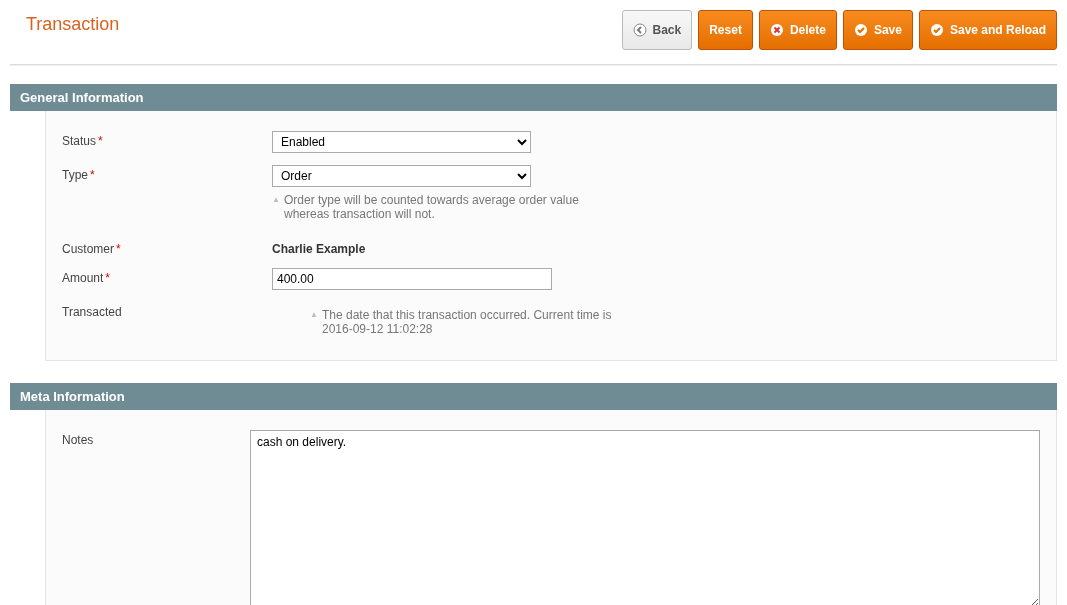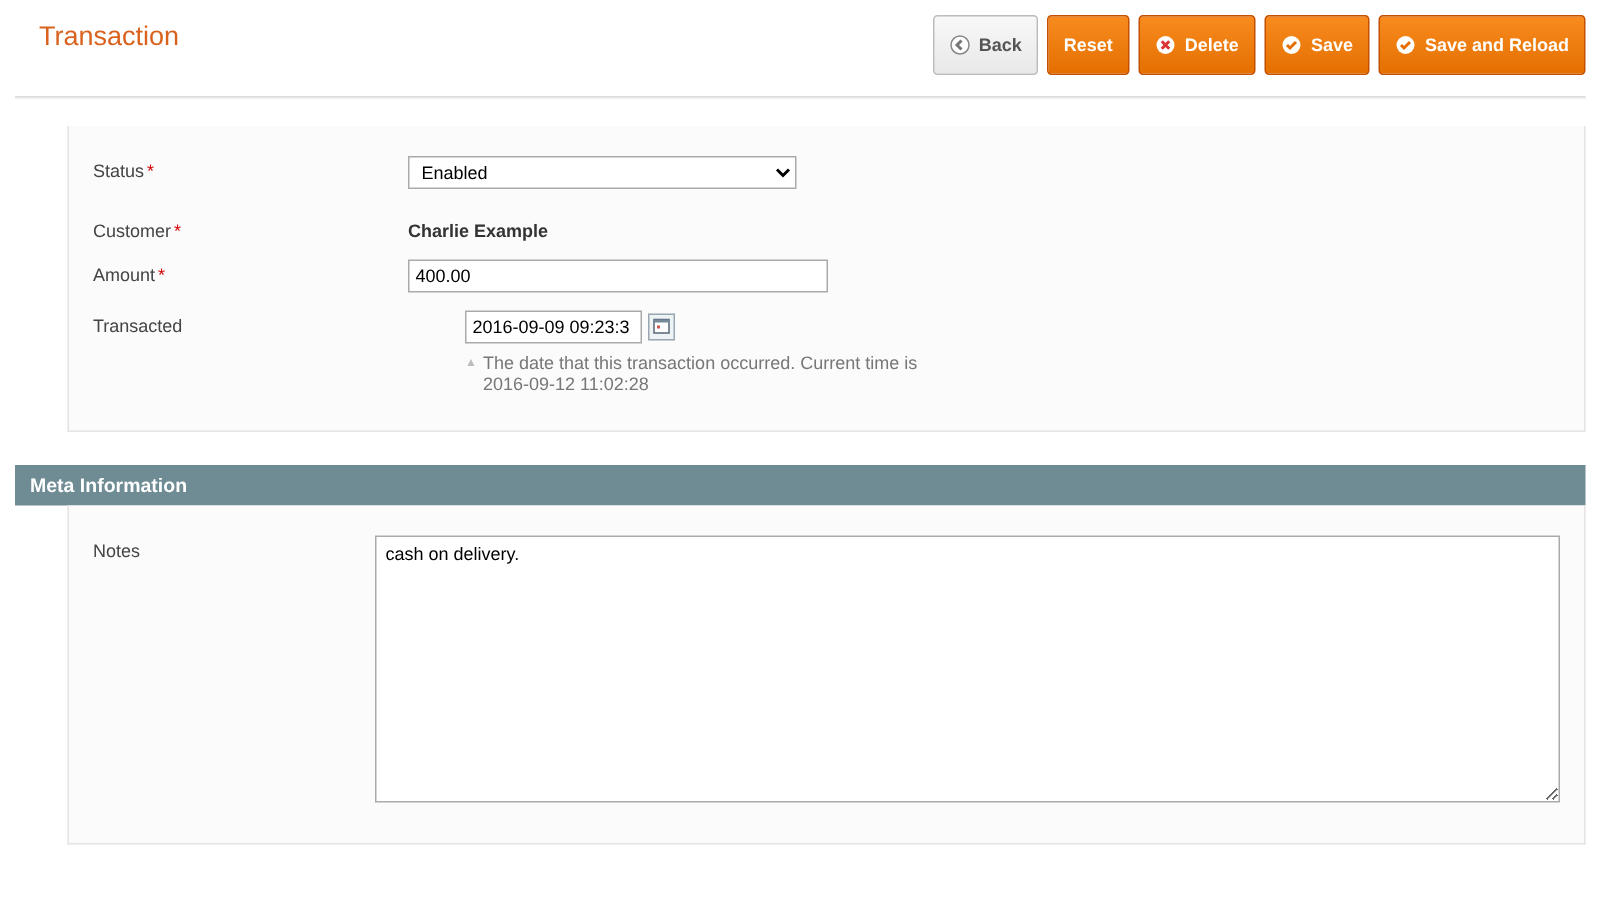--- a/index.html
+++ b/index.html
@@ -176,33 +176,45 @@
             </svg>
         </span>
         <span>Save and Reload</span>
       </button>
     </div>
   </div>
 
   <div class="divider"></div>
 
   <div class="panel">
+    <div class="panel-header">General Information</div>
     <div class="panel-body">
 
       <div class="form-row">
         <div class="form-label">
           <span>Status</span><span class="req">*</span>
         </div>
         <div class="form-field">
           <select>
             <option>Enabled</option>
           </select>
         </div>
       </div>
 
+      <div class="form-row">
+        <div class="form-label">
+          <span>Type</span><span class="req">*</span>
+        </div>
+        <div class="form-field">
+          <select>
+            <option>Order</option>
+          </select>
+          <div class="hint">Order type will be counted towards average order value whereas transaction will not.</div>
+        </div>
+      </div>
 
       <div class="form-row" style="margin-top:18px;">
         <div class="form-label">
           <span>Customer</span><span class="req">*</span>
         </div>
         <div class="form-field static-val">Charlie Example</div>
       </div>
 
       <div class="form-row">
         <div class="form-label">
@@ -211,32 +223,20 @@
         <div class="form-field">
           <input type="text" class="txt-wide" value="400.00" style="">
         </div>
       </div>
 
       <div class="form-row">
         <div class="form-label">
           <span>Transacted</span>
         </div>
         <div class="form-field">
-          <span class="date-wrap">
-            <input type="text" class="txt-mid" value="2016-09-09 09:23:3" style="">
-            <span class="cal-btn">
-              <span>
-                <svg width="12" height="12" viewBox="0 0 12 12">
-                    <rect x="1" y="2" width="10" height="9" fill="#fff" stroke="#567"></rect>
-                    <rect x="1" y="2" width="10" height="2" fill="#789"></rect>
-                    <rect x="3" y="6" width="2" height="2" fill="#c55"></rect>
-                  </svg>
-              </span>
-            </span>
-          </span>
           <div class="hint">The date that this transaction occurred. Current time is 2016-09-12 11:02:28</div>
         </div>
       </div>
 
     </div>
   </div>
 
   <div class="panel">
     <div class="panel-header">Meta Information</div>
     <div class="panel-body">

